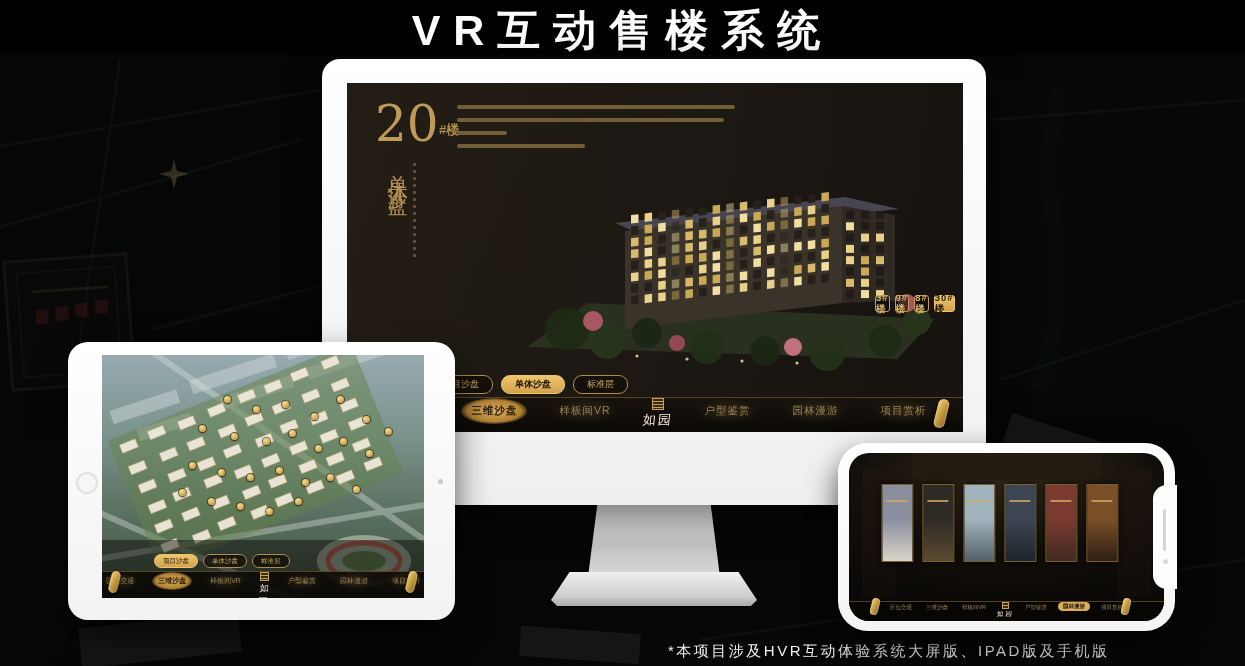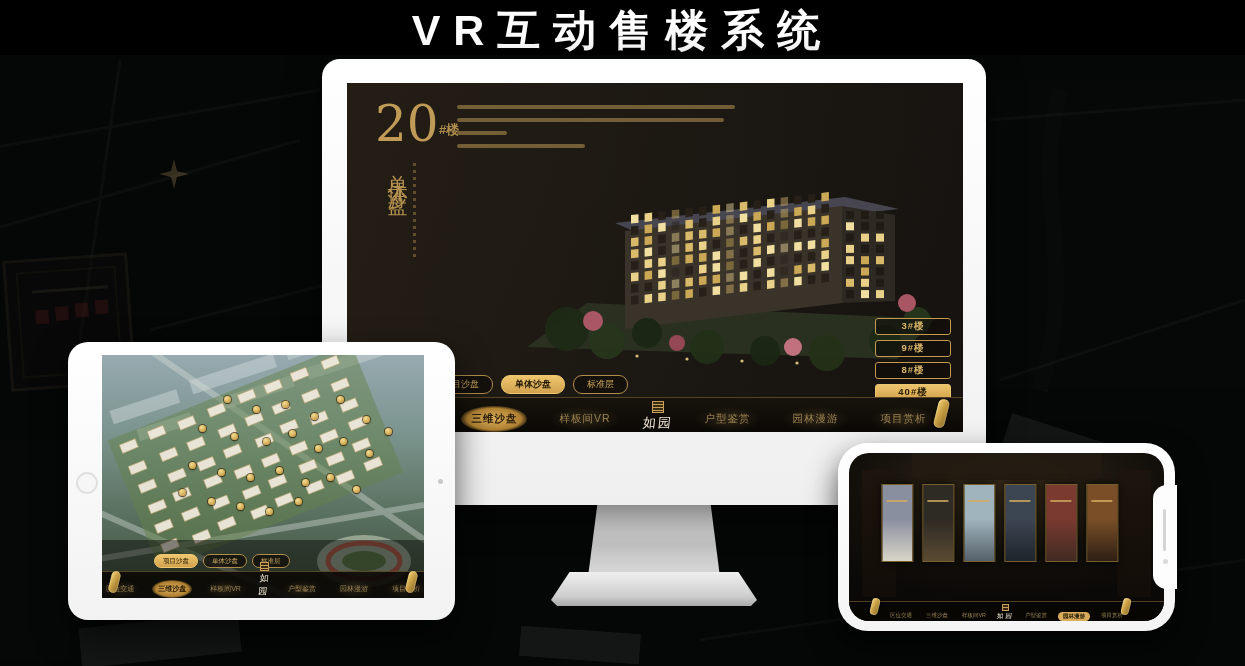--- a/index.html
+++ b/index.html
@@ -29,32 +29,32 @@
   .hero-number{position:absolute;left:28px;top:16px;color:#c09a57;
     font-family:"DejaVu Serif",serif;font-size:50px;line-height:1;}
   .hero-suffix{position:absolute;left:92px;top:38px;color:#b08e4e;font-size:13px;font-weight:bold;}
   .hero-vert{position:absolute;left:38px;top:76px;writing-mode:vertical-rl;text-orientation:upright;
     color:#b5915０;color:#b59150;font-family:"DejaVu Serif",serif;font-size:20px;letter-spacing:7px;}
   .hero-vert-dots{position:absolute;left:66px;top:80px;width:3px;height:96px;
     background:repeating-linear-gradient(#8a6f3e 0 3px,transparent 3px 7px);opacity:.6;}
   .hero-par{position:absolute;left:110px;top:22px;width:278px;}
   .hero-par .ln{height:4px;border-radius:2px;background:rgba(172,140,78,.6);margin-bottom:9px;}
   
-  .floors{position:absolute;right:12px;top:212px;width:76px;display:flex;flex-direction:column;gap:5px;margin-top:23px;}
+  .floors{position:absolute;right:12px;top:212px;width:76px;display:flex;flex-direction:row;gap:5px;}
   .floor-btn{height:15px;border:1px solid #c49a4e;border-radius:3px;color:#d9b568;
     font-size:9.5px;font-weight:bold;letter-spacing:1px;display:flex;align-items:center;
     justify-content:center;background:rgba(15,12,8,.6);cursor:pointer;}
   .floor-btn.active{background:linear-gradient(#ecc46d,#d2a24a);color:#271b07;border-color:#ecc46d;}
   
   .subtabs{position:absolute;left:82px;bottom:38px;display:flex;gap:8px;}
   .subtab{height:17px;padding:0 13px;border:1px solid #b08d4a;border-radius:9px;color:#cfa95d;
     font-size:9px;display:flex;align-items:center;background:rgba(18,14,9,.75);cursor:pointer;}
   .subtab.active{background:linear-gradient(#eec66d,#d2a24e);color:#241a08;border-color:#eec66d;font-weight:bold;}
   
-  .navbar{position:absolute;left:0;right:0;bottom:0;height:34px;display:flex;align-items:flex-end;
+  .navbar{position:absolute;left:0;right:0;bottom:0;height:34px;display:flex;align-items:flex-start;
     justify-content:center;gap:22px;background:linear-gradient(#17130c,#0b0906);
     border-top:1px solid rgba(195,155,85,.4);}
   .nav-item{font-size:10.5px;letter-spacing:1px;color:#9a8352;padding:6px 10px;border-radius:50%;
     background:radial-gradient(ellipse at center,rgba(120,95,50,.28),rgba(0,0,0,0) 70%);
     white-space:nowrap;cursor:pointer;}
   .nav-item.active{background:radial-gradient(ellipse at center,#d9ad5c 0%,#b08132 58%,rgba(90,62,20,0) 76%);
     color:#2a1c08;font-weight:bold;}
   .nav-logo{display:flex;flex-direction:column;align-items:center;gap:1px;}
   .logo-seal{width:10px;height:10px;border:1px solid #c9a05a;
     background:repeating-linear-gradient(#3a2c12 0 2px,#c9a05a 2px 3px);}
@@ -346,21 +346,21 @@
             <circle cx="190" cy="208" r="1.6"></circle>
           <circle cx="245" cy="210" r="1.6"></circle>
             <circle cx="300" cy="212" r="1.6"></circle>
         </g>
       </svg>
 
       <div class="floors" id="floors">
           <div class="floor-btn">3#楼</div>
           <div class="floor-btn">9#楼</div>
           <div class="floor-btn">8#楼</div>
-          <div class="floor-btn active">40#楼</div>
+          <div class="floor-btn active">30#楼</div>
         </div>
       <div class="subtabs" id="dsubtabs">
           <div class="subtab">项目沙盘</div>
           <div class="subtab active">单体沙盘</div>
           <div class="subtab">标准层</div>
         </div>
 
       <div class="navbar" id="dnav">
           <div class="nav-item">区位交通</div>
           <div class="nav-item active">三维沙盘</div>
@@ -541,13 +541,14 @@
         </div>
       <div class="scroll ph-scrL"></div>
       <div class="scroll ph-scrR"></div>
     </div>
     <div class="notch">
       <div class="slit"></div>
       <div class="cam"></div>
     </div>
   </div>
 
+  <div class="footnote">*本项目涉及HVR互动体验系统大屏版、IPAD版及手机版</div>
 </div>
 
 </body></html>

